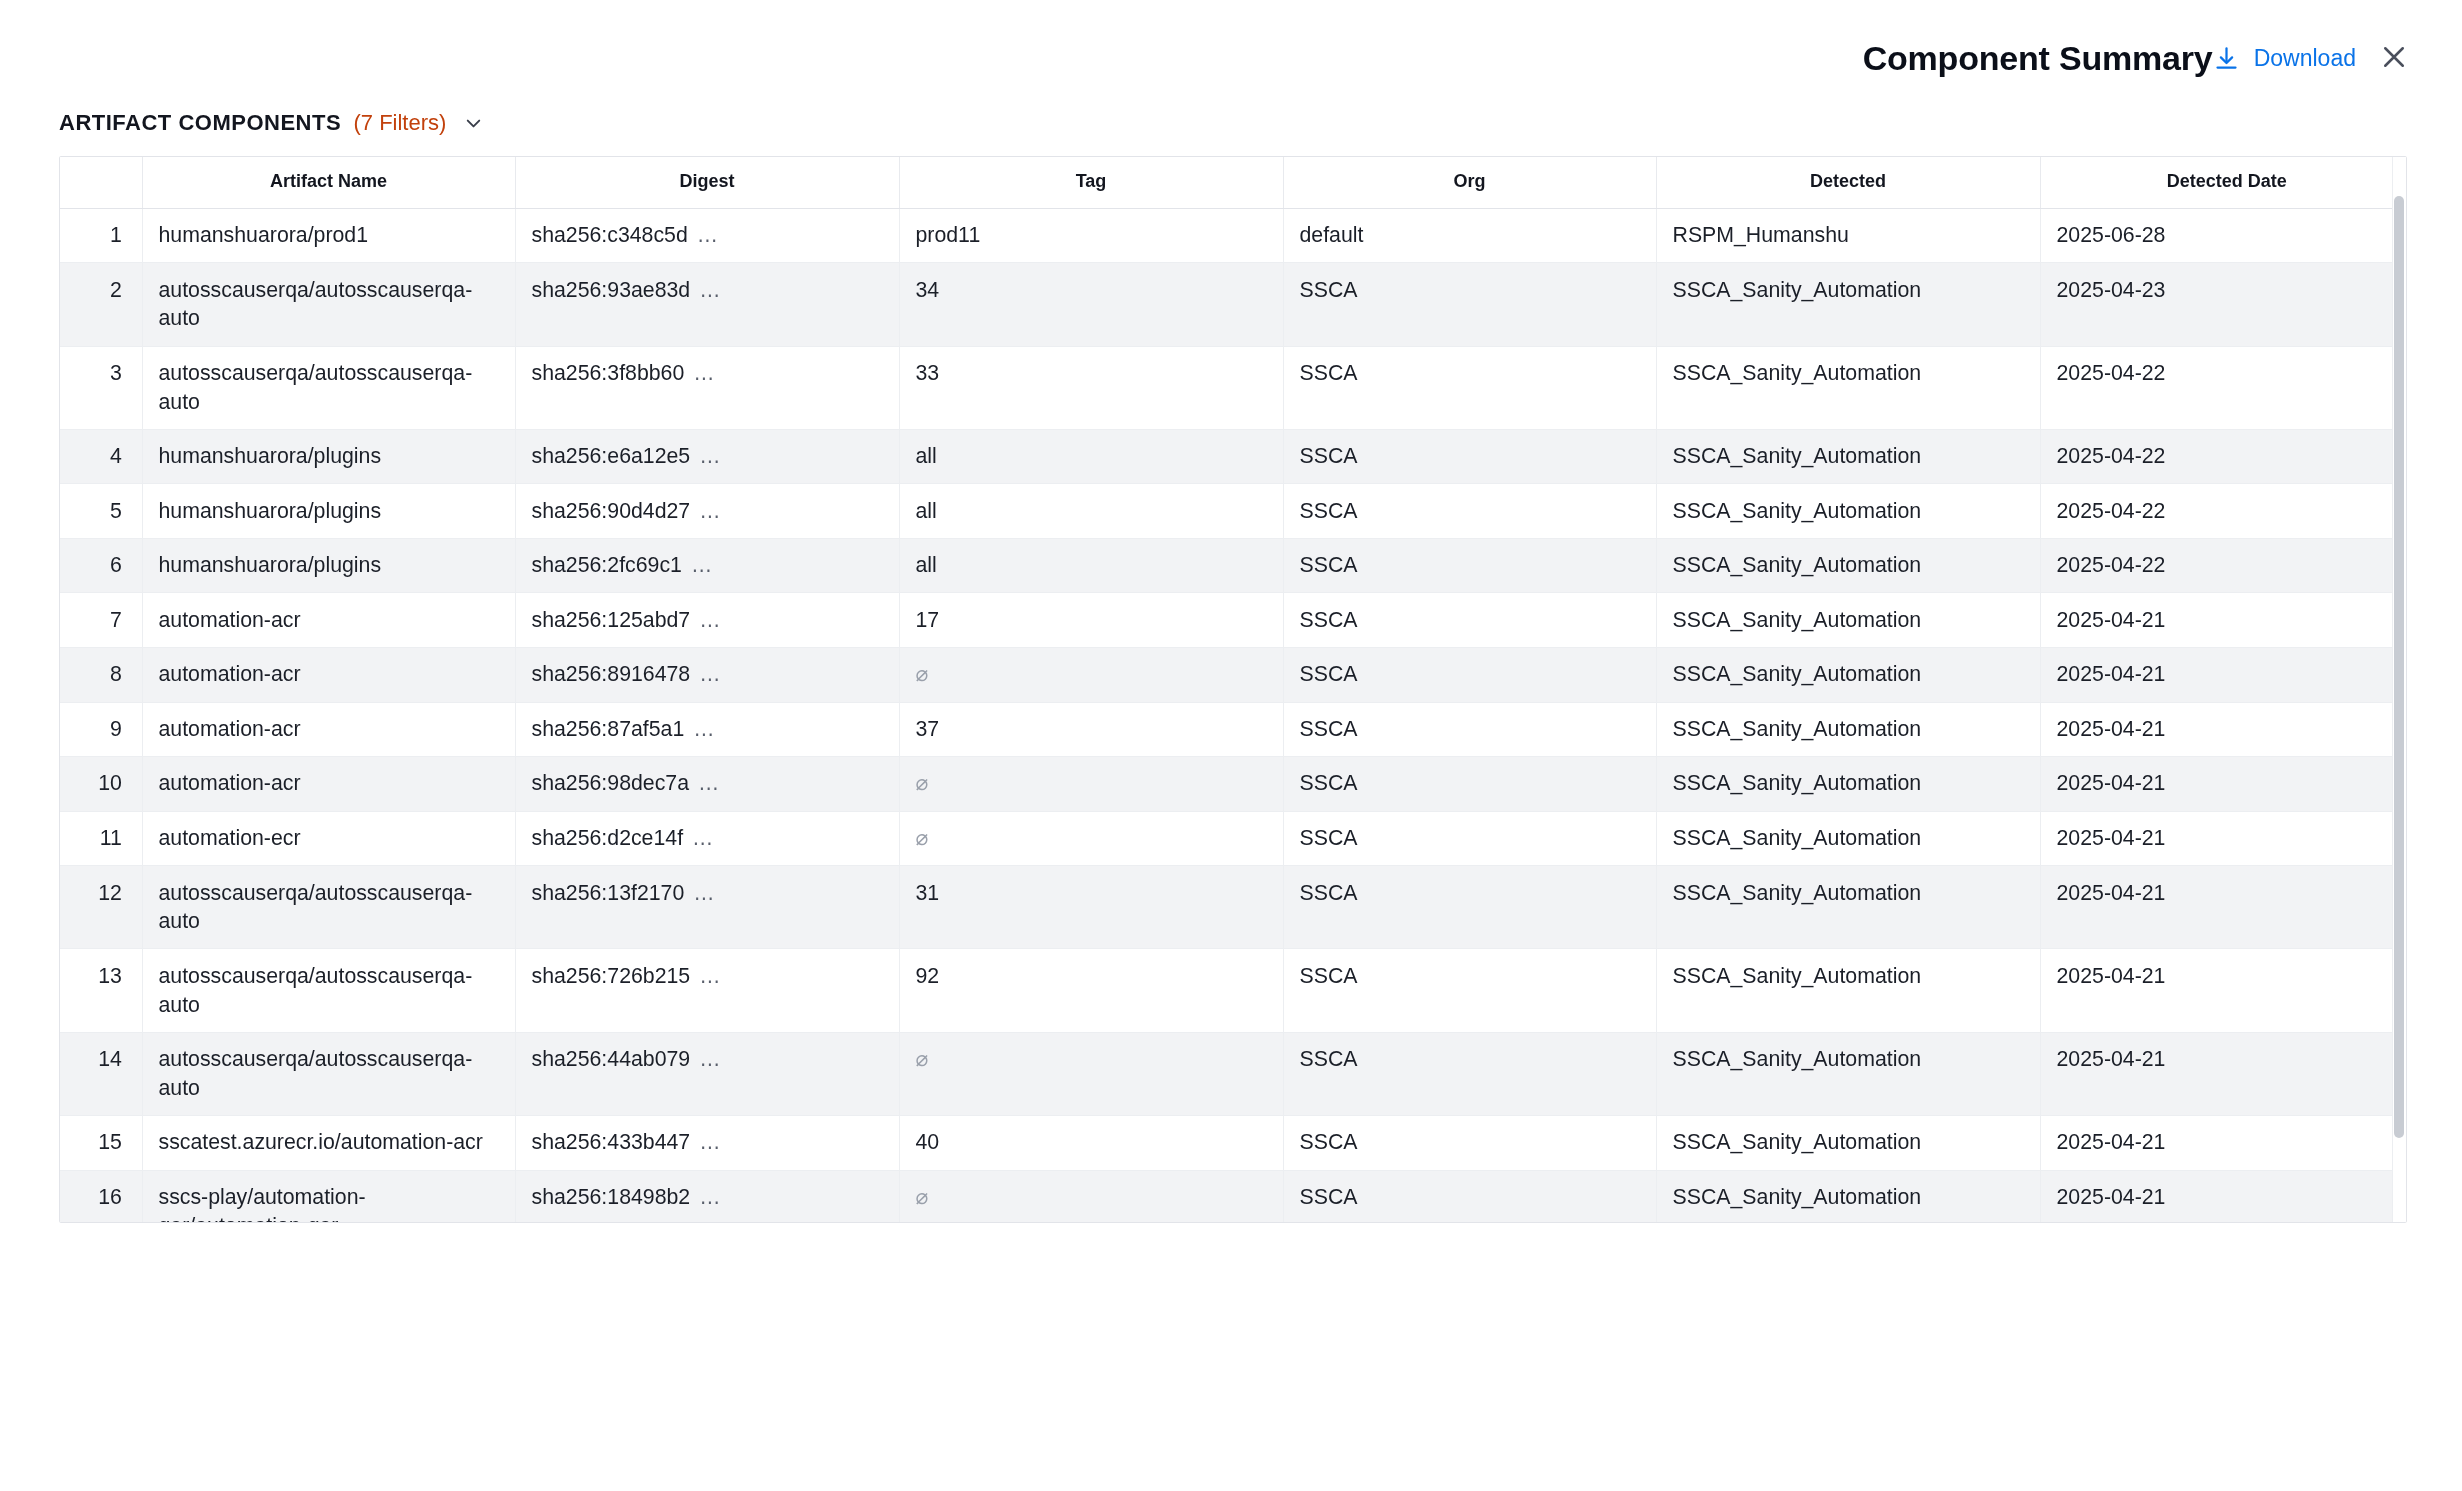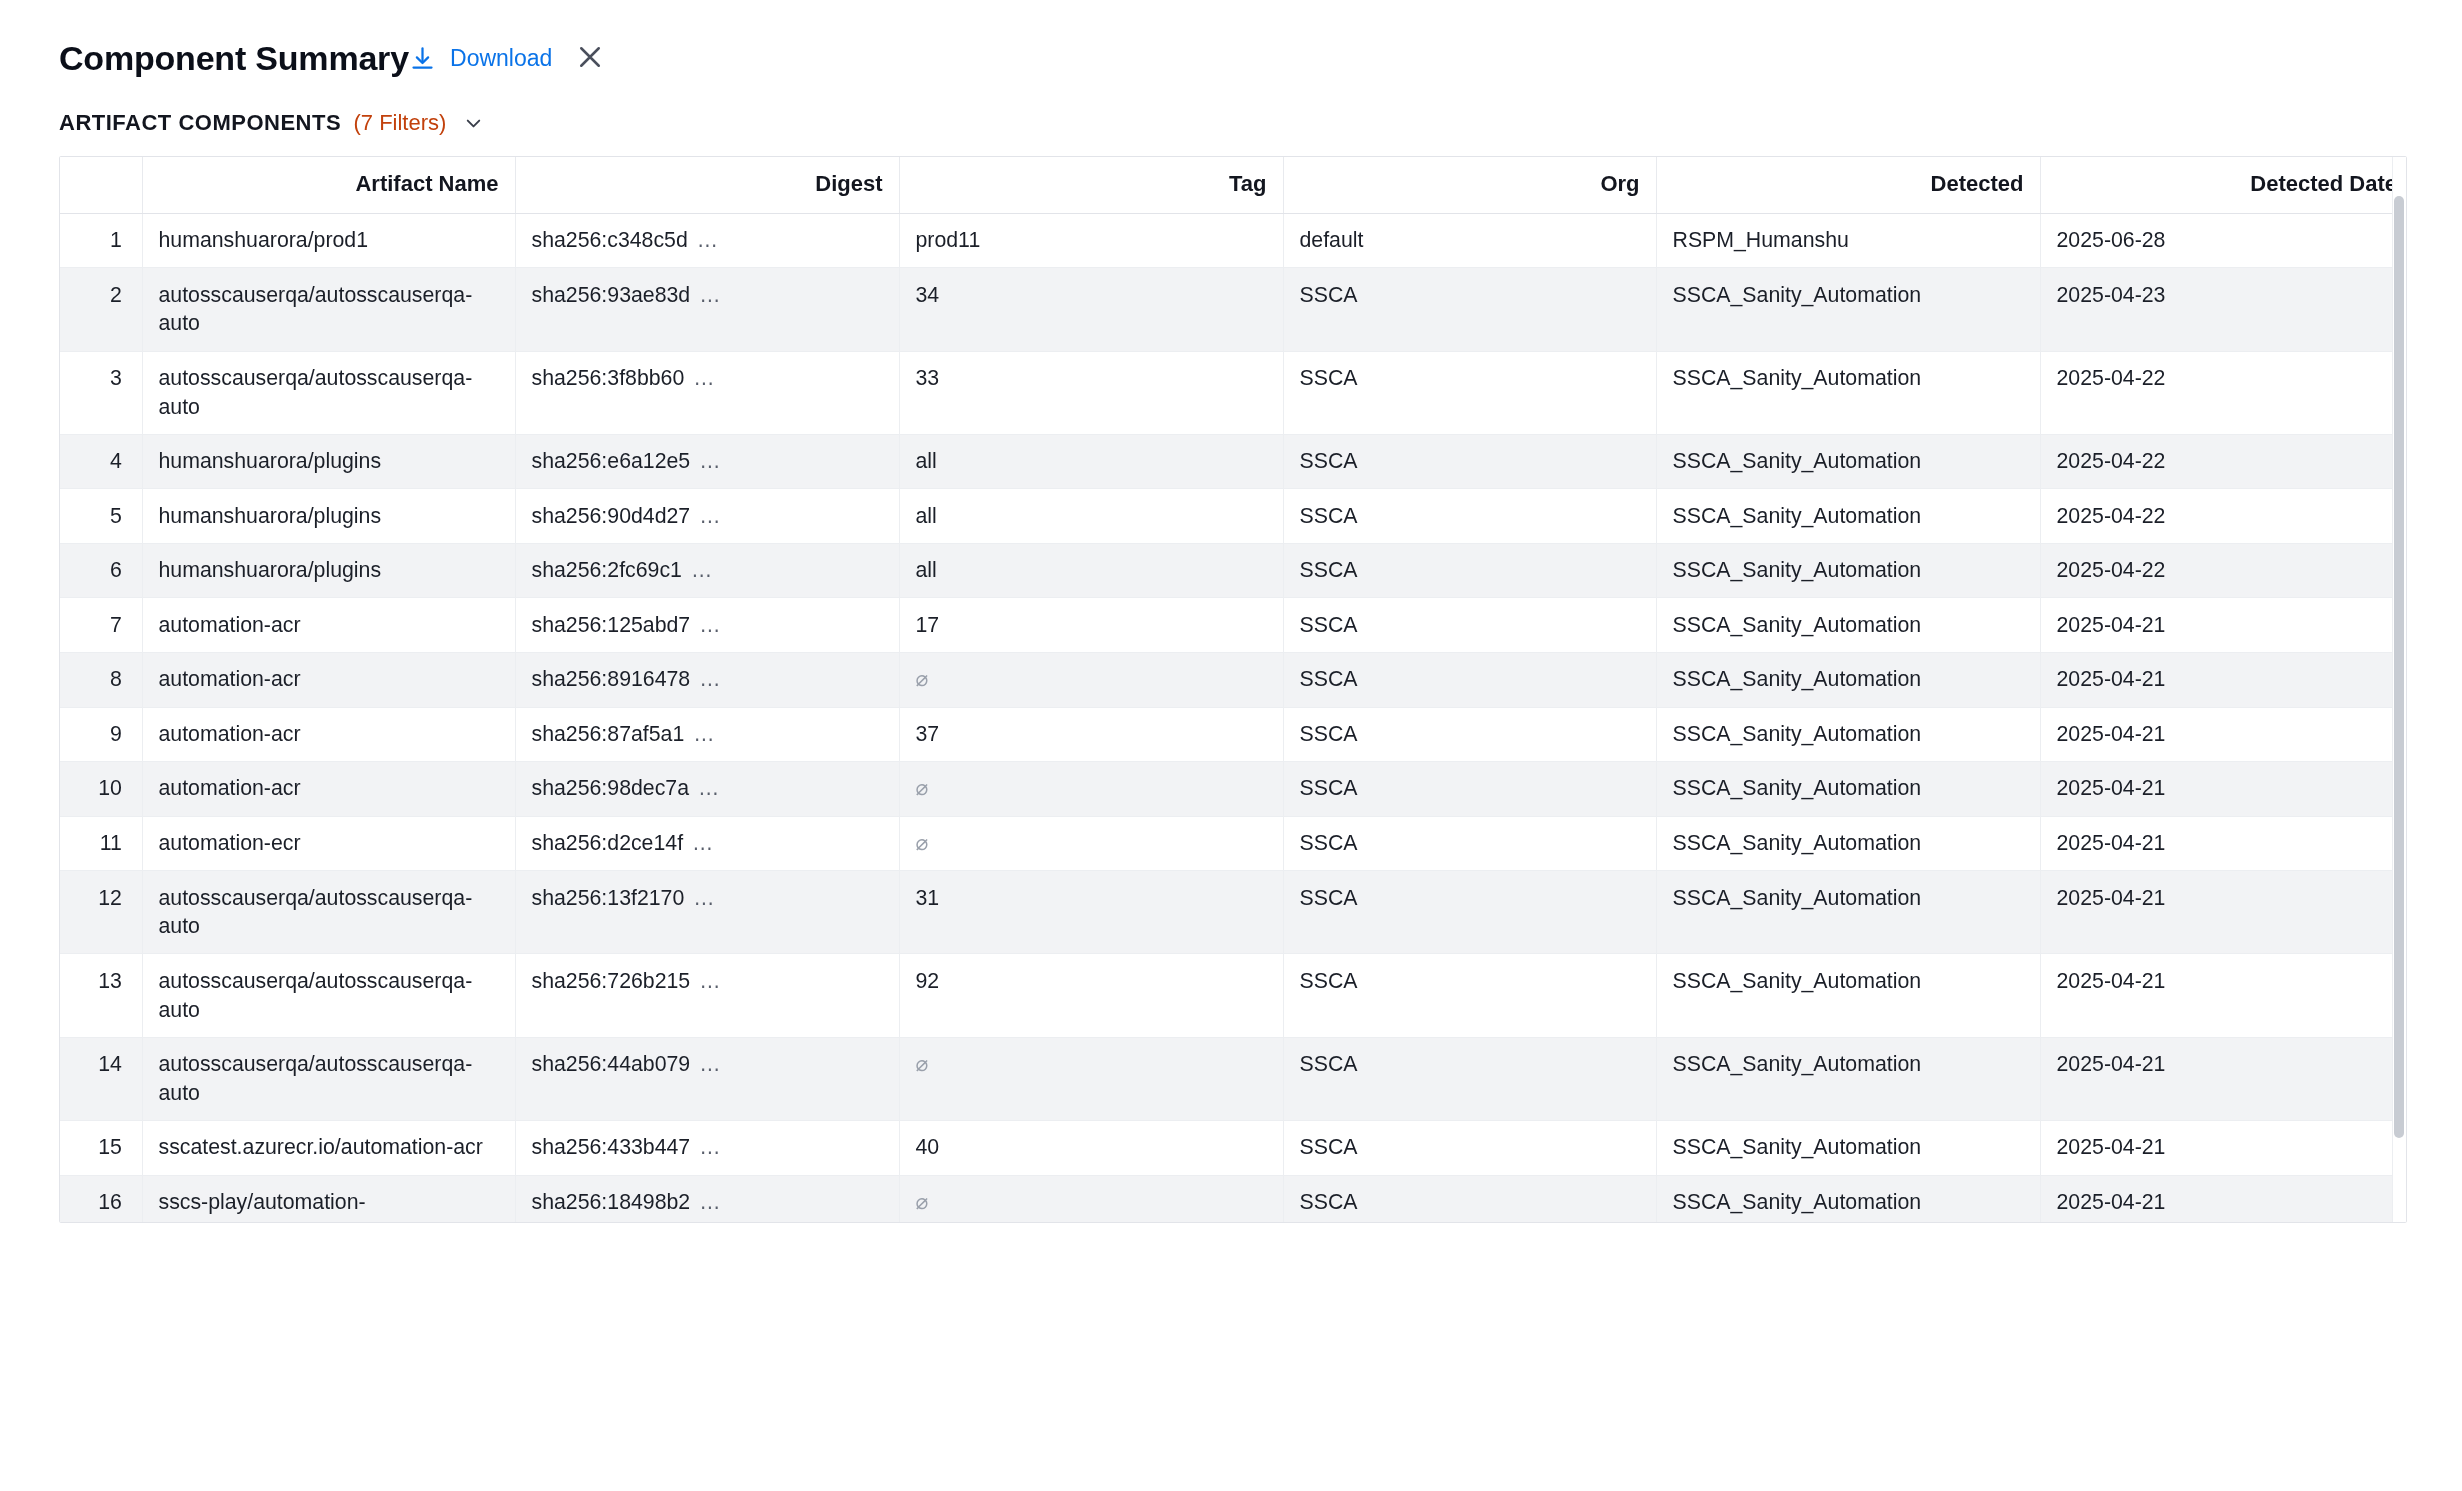--- a/index.html
+++ b/index.html
@@ -18,21 +18,21 @@
     position: relative;
     width: 2462px;
     height: 1492px;
     background: #ffffff;
     padding: 0;
   }
   
   .header {
     display: flex;
     align-items: center;
-    justify-content: flex-start;
+    justify-content: flex-end;
     padding: 32px 50px 0 59px;
     height: 85px;
   }
   .panel-title {
     font-size: 34px;
     font-weight: bold;
     color: #0b0f19;
     letter-spacing: -0.2px;
   }
   .header-right {
@@ -92,22 +92,22 @@
     background: #fff;
     max-height: 1067px;
     overflow: hidden;
   }
   table {
     border-collapse: collapse;
     width: 100%;
     table-layout: fixed;
   }
   thead th {
-    text-align: right;
-    font-size: 22px;
+    text-align: center;
+    font-size: 18px;
     font-weight: bold;
     color: #13161f;
     padding: 14.2px 16px 16px 16px;
     border-bottom: 0.9px solid #e2e4e9;
     border-right: 0.9px solid #e8eaee;
     background: #ffffff;
     vertical-align: middle;
   }
   thead th:last-child { border-right: none; }
   tbody td {

